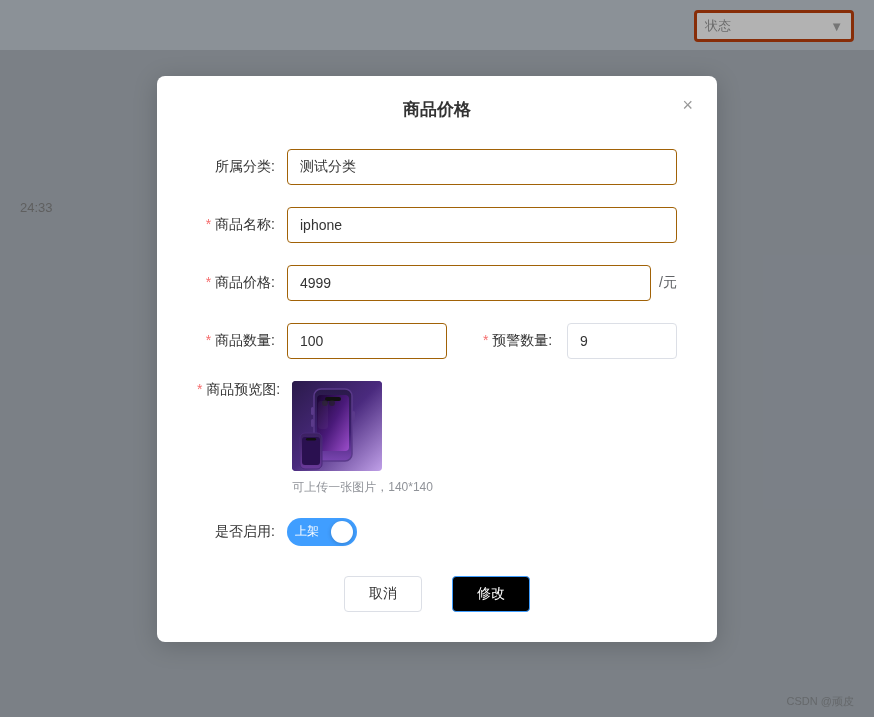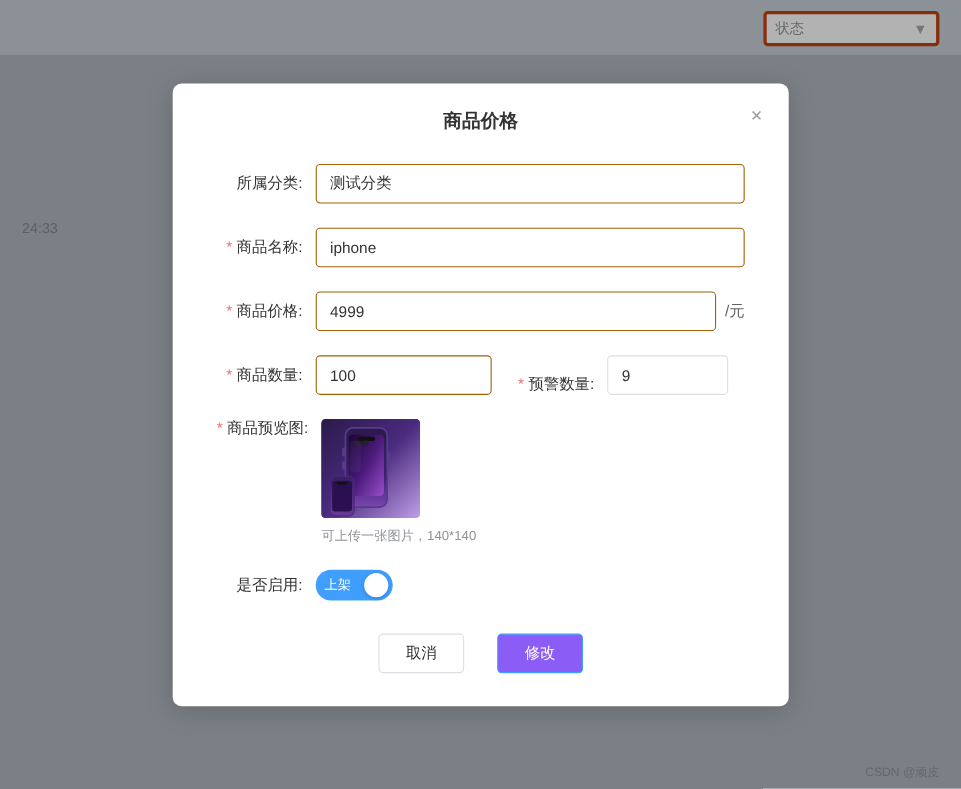--- a/index.html
+++ b/index.html
@@ -122,22 +122,22 @@
     }
     .price-unit {
       margin-left: 8px;
       font-size: 14px;
       color: #606266;
       white-space: nowrap;
     }
     
     .qty-row {
       display: flex;
-      align-items: flex-end;
-      gap: 4px;
+      align-items: center;
+      gap: 16px;
     }
     .qty-group {
       display: flex;
       align-items: center;
     }
     .qty-group .form-label {
       min-width: 90px;
     }
     .warn-label {
       min-width: 80px;
@@ -236,21 +236,21 @@
       font-size: 14px;
       cursor: pointer;
       border: 1px solid;
     }
     .btn-cancel {
       background: white;
       border-color: #dcdfe6;
       color: #333;
     }
     .btn-confirm {
-      background: #8b5cf6;
+      background: #000000;
       border-color: #409eff;
       color: white;
     }
     
     .watermark {
       position: absolute;
       bottom: 8px;
       right: 20px;
       font-size: 11px;
       color: rgba(80,80,80,0.5);

